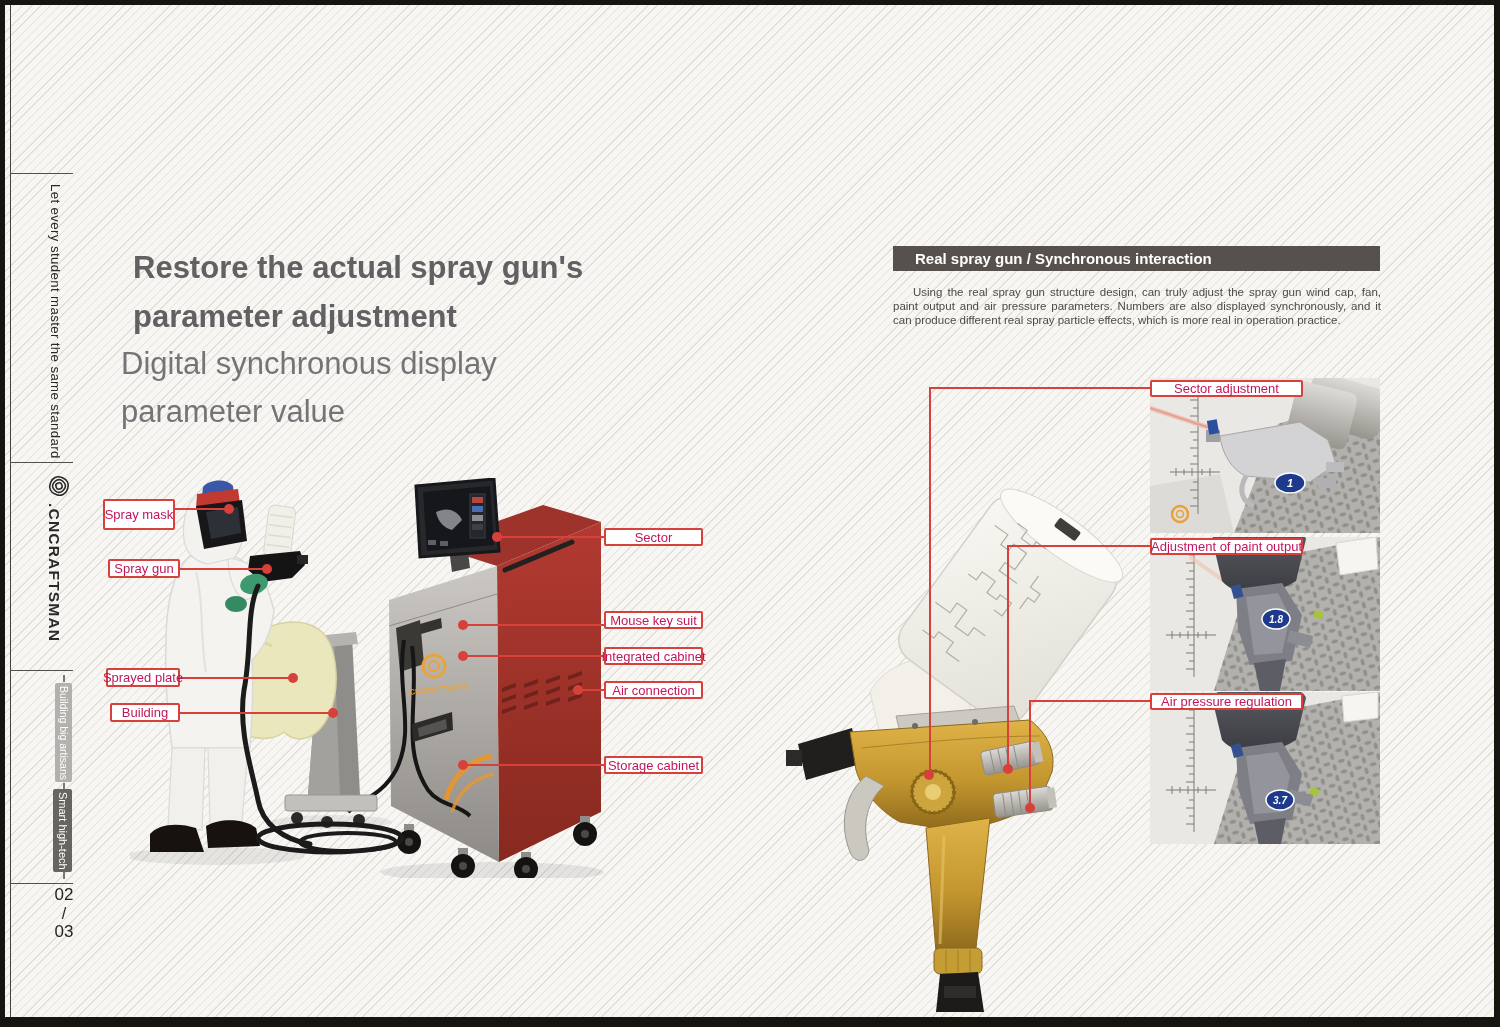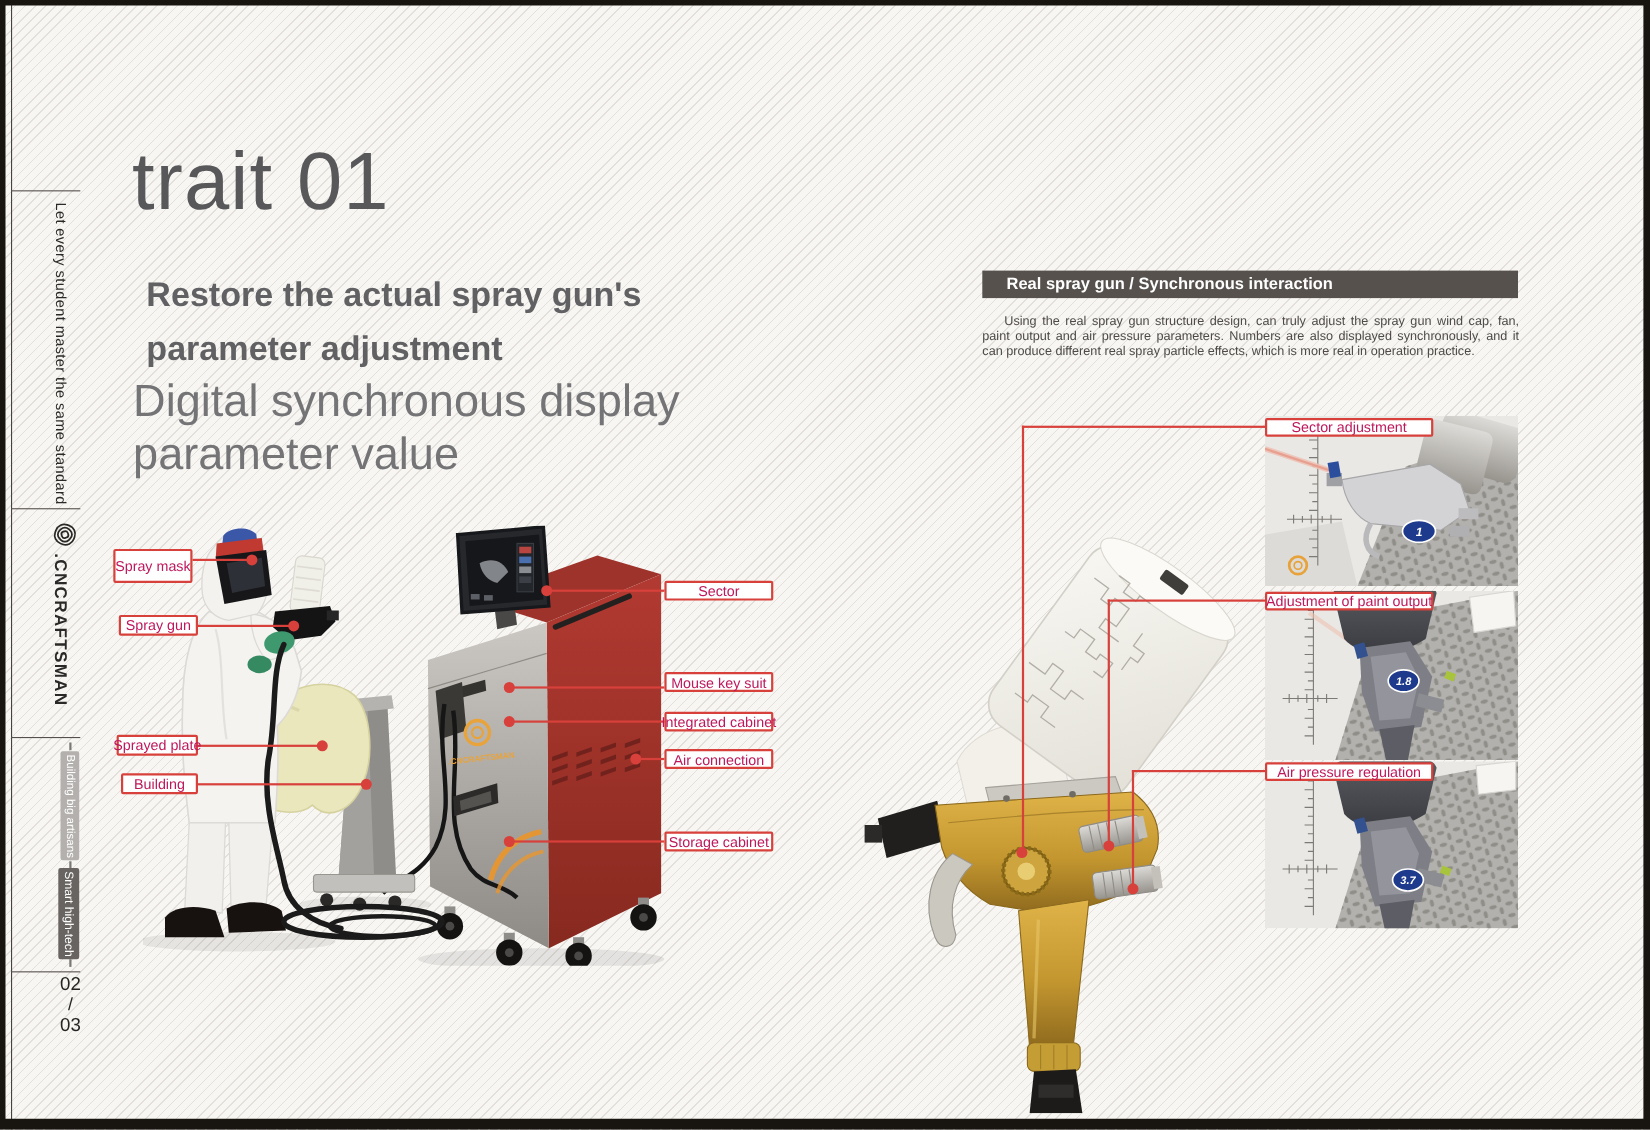--- a/index.html
+++ b/index.html
@@ -21,21 +21,21 @@
   .badge{position:absolute;writing-mode:vertical-rl;color:#fff;display:flex;align-items:center;justify-content:center;border-radius:2px;z-index:2;}
   #badge-light{left:55px;top:683px;width:17px;height:99px;font-size:10.5px;background:var(--badge-light,#b3b0ad);}
   #badge-dark{left:53px;top:789px;width:19px;height:83px;font-size:11px;background:var(--badge-dark,#686461);}
   .btick{position:absolute;left:63px;width:2px;height:7px;background:#7a7774;z-index:2;}
   #pageno{position:absolute;left:40px;top:884px;width:48px;text-align:center;color:#262422;z-index:2;}
   #pageno .num{font-size:17px;line-height:22px;}
   #pageno .sep{font-size:16px;line-height:15px;}
   
   #page-title{position:absolute;left:120px;top:122px;font-size:74px;letter-spacing:1px;color:var(--title-gray,#58585a);z-index:2;}
   #sub-bold{position:absolute;left:121px;top:243px;font-size:31px;font-weight:bold;line-height:49px;color:#616163;z-index:2;margin-left:12px;}
-  #sub-light{position:absolute;left:121px;top:340px;font-size:41px;line-height:48px;color:#747476;z-index:2;}
+  #sub-light{position:absolute;left:121px;top:340px;font-size:31px;line-height:48px;color:#747476;z-index:2;}
   
   #right-header{position:absolute;left:893px;top:246px;width:487px;height:25px;background:var(--header-bar,#56514d);
     color:#fff;font-size:15px;font-weight:bold;line-height:25px;padding-left:22px;box-sizing:border-box;z-index:2;}
   #right-par{position:absolute;left:893px;top:285px;width:488px;font-size:11.5px;line-height:14px;color:#4d4a47;
     text-align:justify;text-indent:20px;z-index:2;}
   
   .lbl{position:absolute;background:#fff;border:2px solid var(--accent-red,#d8403b);border-radius:2px;
     font-size:13px;font-weight:400;color:#be185d;display:flex;align-items:center;justify-content:center;
     box-sizing:border-box;z-index:6;white-space:nowrap;}
   .hline{position:absolute;height:2px;background:var(--accent-red,#d8403b);z-index:5;}
@@ -138,21 +138,20 @@
   <div class="btick" style="top:783px"></div>
   <div id="badge-dark" class="badge">Smart high-tech</div>
   <div class="btick" style="top:872px"></div>
 
   <div id="pageno">
     <div class="num">02</div>
     <div class="sep">/</div>
     <div class="num">03</div>
   </div>
 
-  <div id="page-title">trait 01</div>
   <div id="sub-bold">
     <div>Restore the actual spray gun's</div>
     <div>parameter adjustment</div>
   </div>
   <div id="sub-light">
     <div>Digital synchronous display</div>
     <div>parameter value</div>
   </div>
 
   <div id="right-header">Real spray gun / Synchronous interaction</div>

